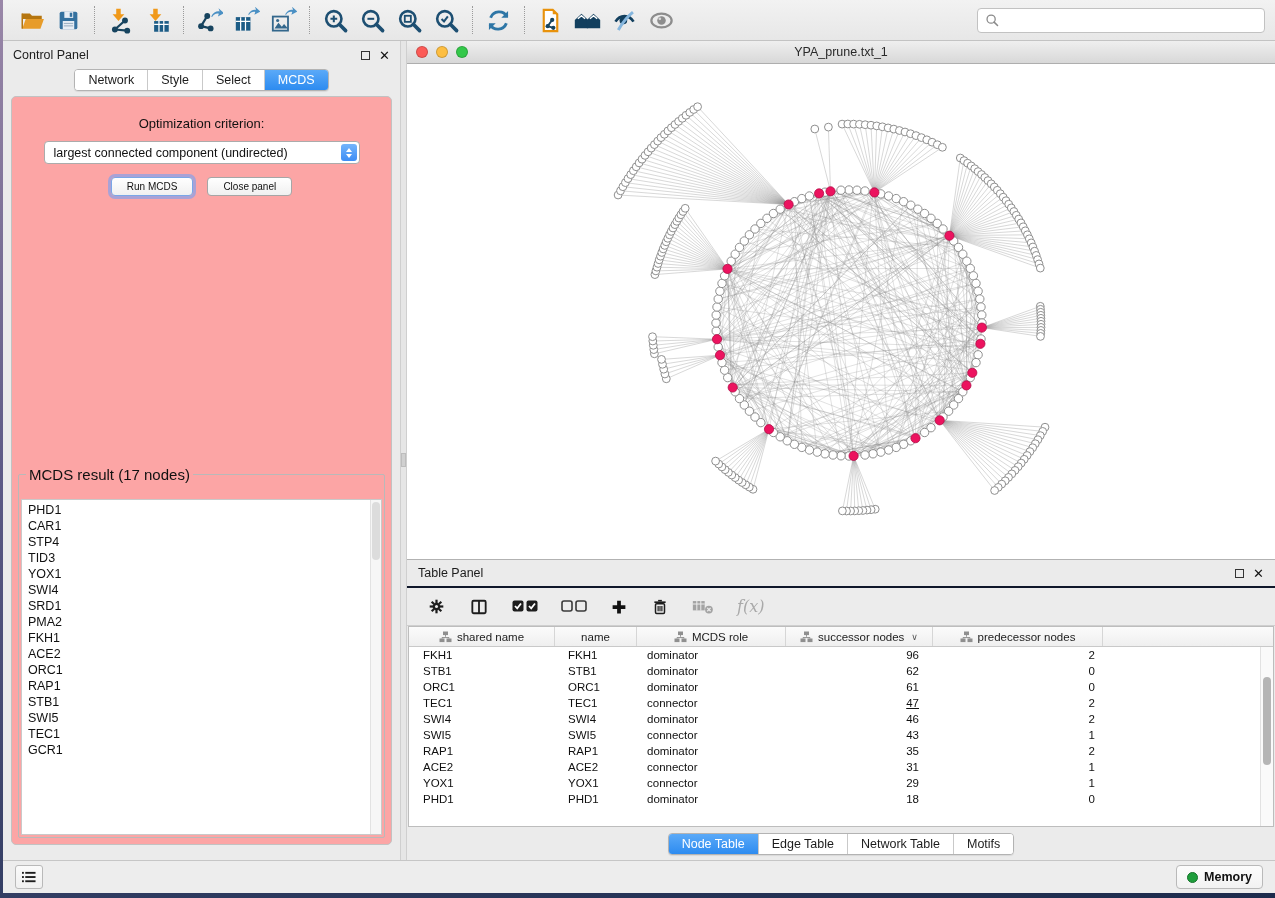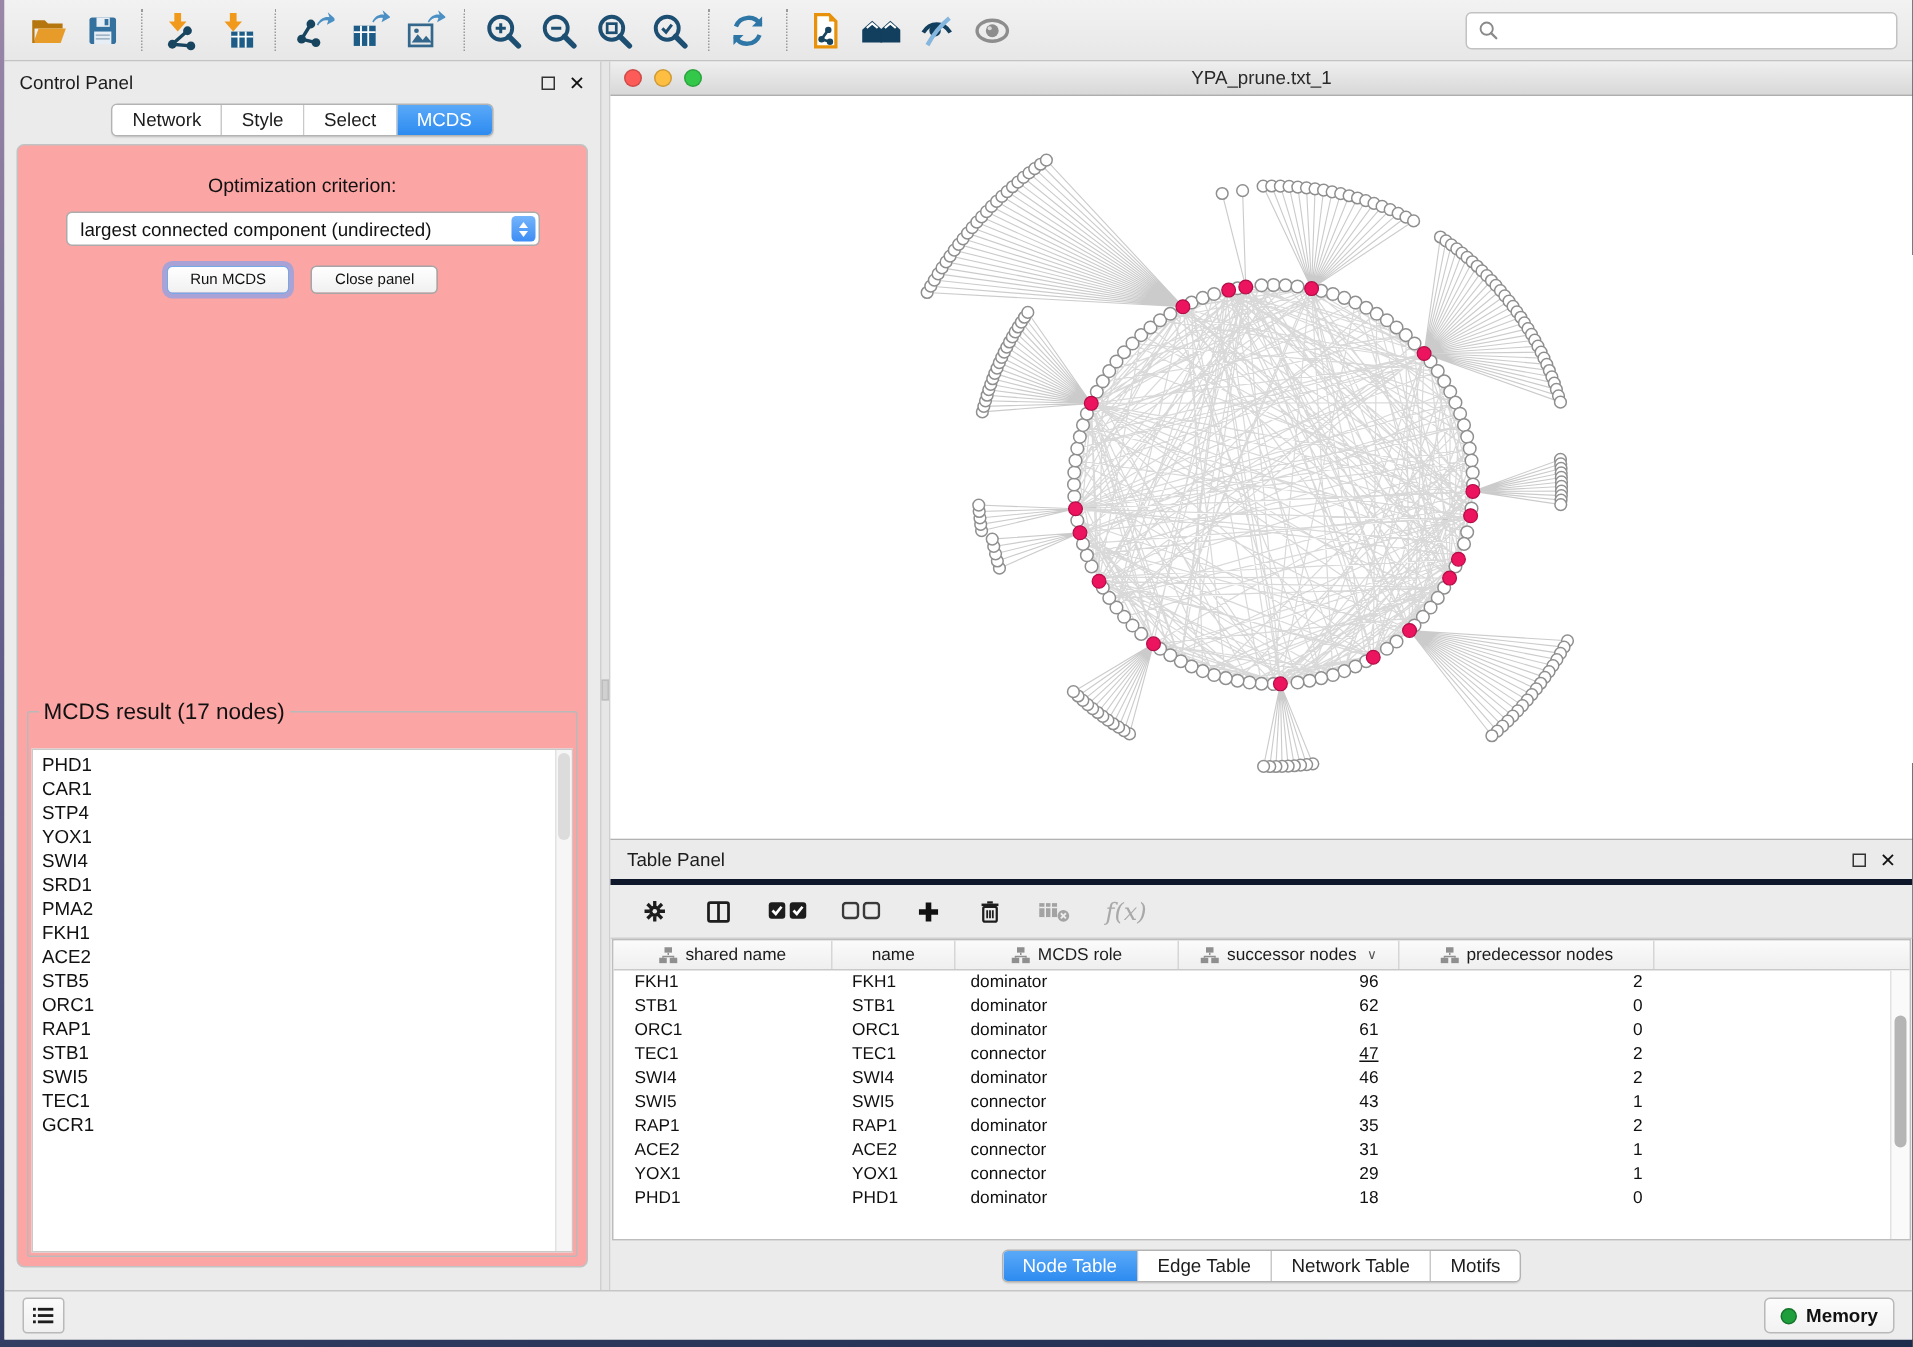--- a/index.html
+++ b/index.html
@@ -61,21 +61,21 @@
   .lights{position:absolute;left:9px;top:5px;display:flex;gap:8px;}
   .lights i{width:12px;height:12px;border-radius:50%;display:block;border:1px solid rgba(0,0,0,.18);}
   .lights .r{background:#fc5b57;} .lights .y{background:#fdbe41;} .lights .g{background:#34c84a;}
   .net-title-text{font-size:12.5px;color:#2a2a2a;}
   .net-canvas{flex:1;background:#fff;position:relative;}
   .net-canvas svg{position:absolute;inset:0;width:100%;height:100%;}
 
   
   .table-panel{flex:1;display:flex;flex-direction:column;background:#ebebeb;min-height:0;}
   .tp-header{height:26px;flex:0 0 26px;display:flex;align-items:center;padding:0 11px;font-size:12.5px;color:#1c1c1c;}
-  .tp-toolbar{height:40px;flex:0 0 40px;background:#ececec;border-top:4px solid #0f172a;border-bottom:1px solid #cfcfcf;
+  .tp-toolbar{height:40px;flex:0 0 40px;background:#ececec;border-top:2px solid #0f172a;border-bottom:1px solid #cfcfcf;
               display:flex;align-items:center;gap:23px;padding:0 20px;}
   .tp-tool{border:none;background:none;padding:0;display:flex;align-items:center;}
   .fx{font-family:"DejaVu Serif","Liberation Serif",serif;font-style:italic;font-size:16px;color:#a9a9a9;}
   .tp-table{flex:1;margin:0 1px;background:#fff;border:1px solid #bdbdbd;position:relative;overflow:hidden;
             display:flex;flex-direction:column;min-height:0;}
   .thead{display:flex;height:20px;flex:0 0 20px;background:linear-gradient(#fbfbfb,#efefef);border-bottom:1px solid #c9c9c9;}
   .th{display:flex;align-items:center;justify-content:center;gap:5px;font-size:11.5px;color:#1c1c1c;
       border-right:1px solid #d6d6d6;overflow:hidden;}
   .th .sort{font-size:9px;color:#555;margin-left:2px;}
   .th.filler{flex:1;border-right:none;}
@@ -269,27 +269,27 @@
         <div class="btn-row">
           <button class="mac-btn focused">Run MCDS</button>
           <button class="mac-btn">Close panel</button>
         </div>
         <fieldset class="result-box">
           <legend>MCDS result (17 nodes)</legend>
           <div class="result-list" id="resultList">
                 <div>PHD1</div>
                 <div>CAR1</div>
                 <div>STP4</div>
+                <div>TID3</div>
                 <div>YOX1</div>
                 <div>SWI4</div>
                 <div>SRD1</div>
                 <div>PMA2</div>
                 <div>FKH1</div>
                 <div>ACE2</div>
-                <div>STB5</div>
                 <div>ORC1</div>
                 <div>RAP1</div>
                 <div>STB1</div>
                 <div>SWI5</div>
                 <div>TEC1</div>
                 <div>GCR1</div>
               </div>
           <div class="result-scroll">
                 <div class="thumb"></div>
               </div>

